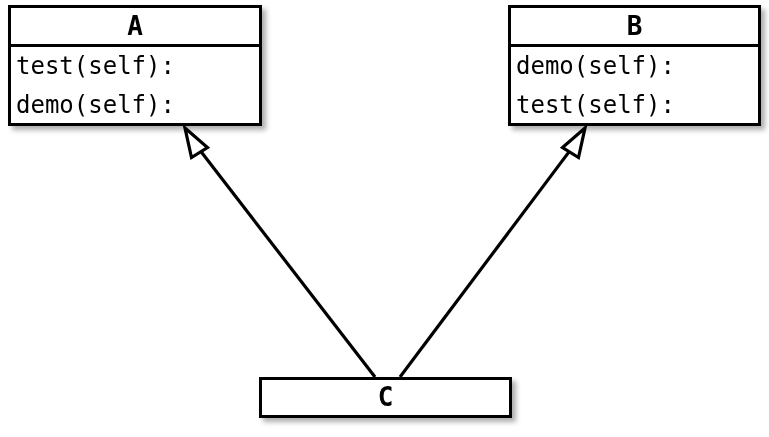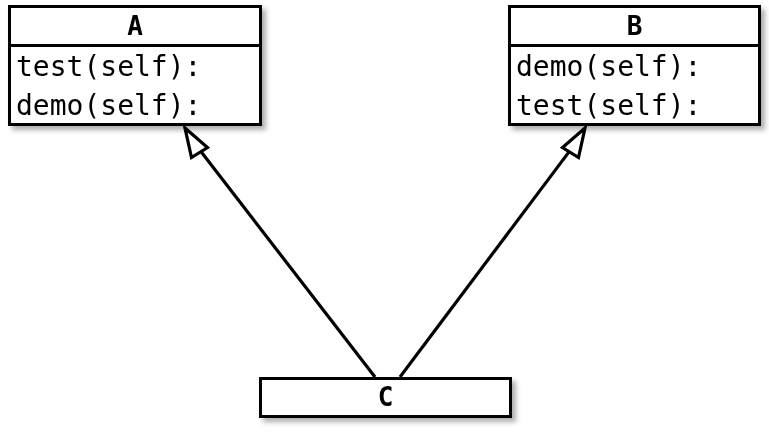--- a/index.html
+++ b/index.html
@@ -47,21 +47,21 @@
     height: 0;
     font-size: 0;
     line-height: 0;
   }
   .members {
     padding: 0 0 0 5px;
   }
   .member {
     font-family: "DejaVu Sans Mono", monospace;
     font-weight: normal;
-    font-size: 28px;
+    font-size: 24px;
     line-height: 39px;
     color: #000000;
     white-space: pre;
     text-align: left;
   }
   
   #class-a {
     left: 8px;
     top: 5px;
     width: 254px;

